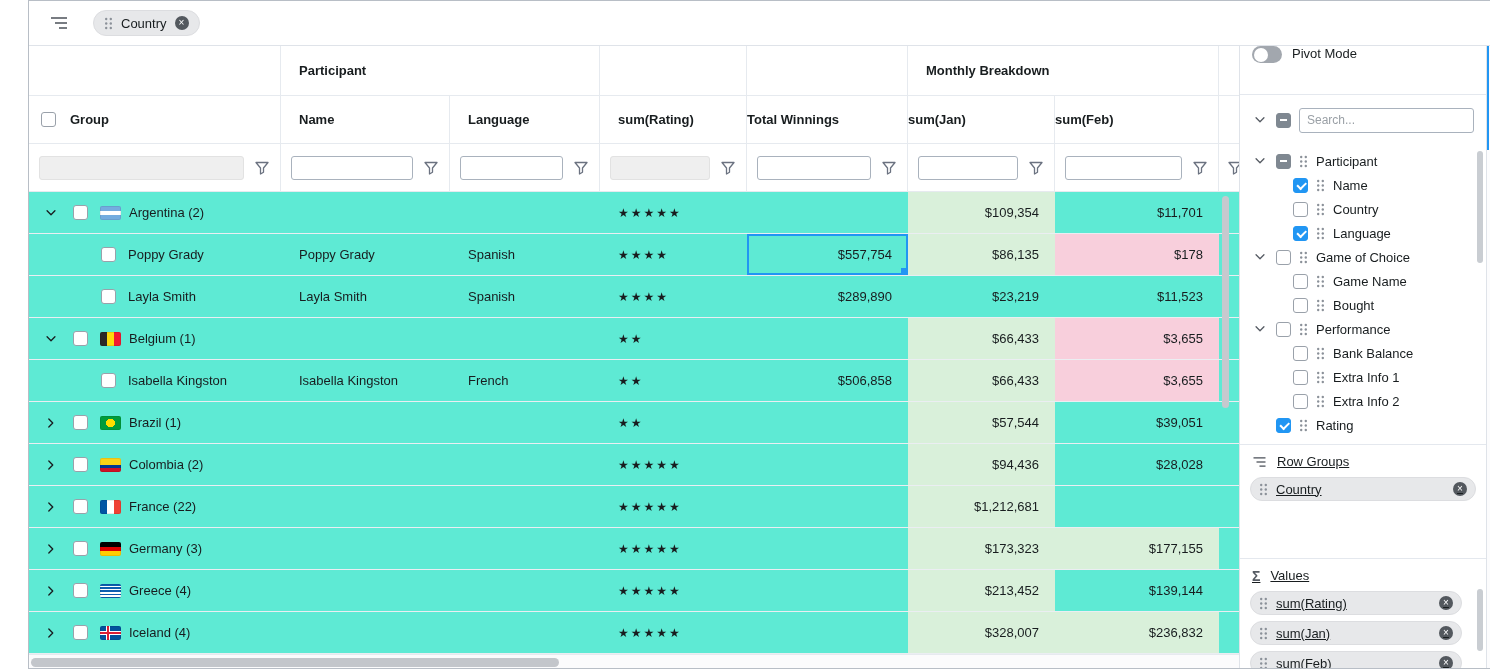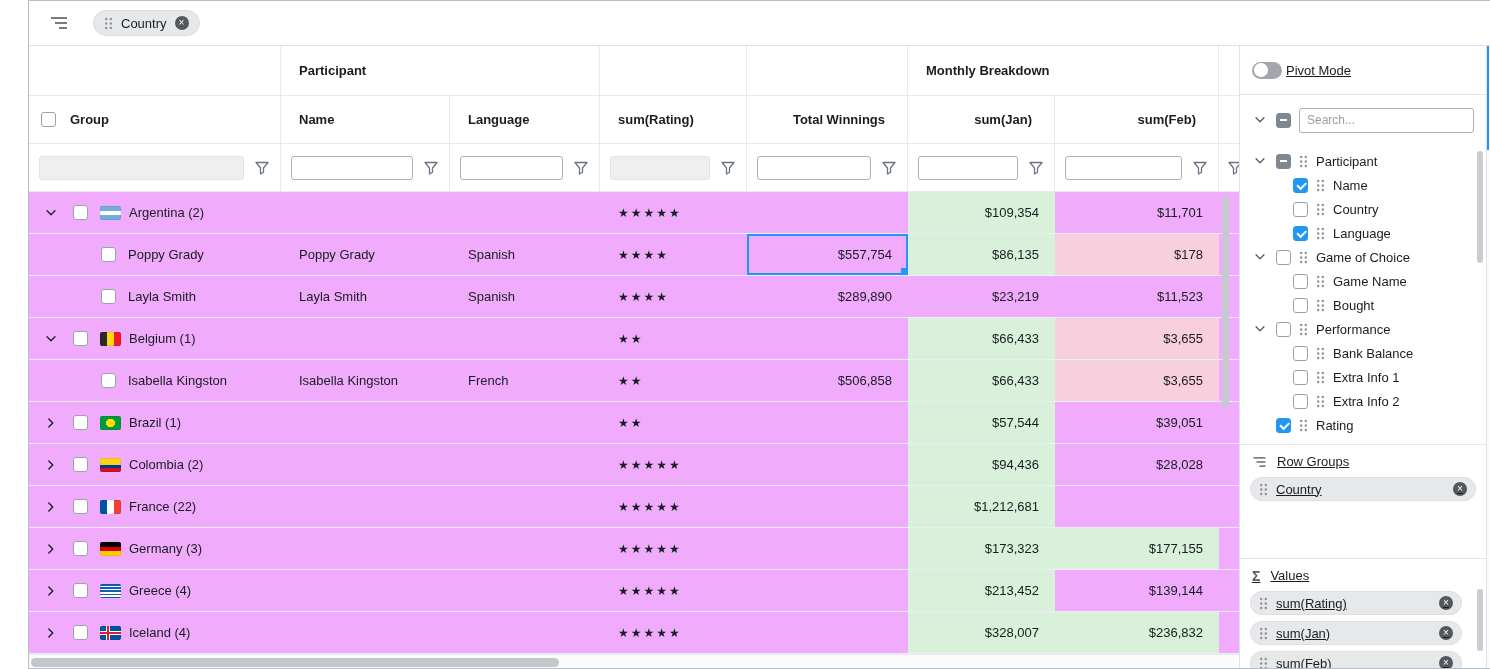--- a/index.html
+++ b/index.html
@@ -28,31 +28,31 @@
   .span-participant { width:319px; } .span-monthly { width:311px; }
 
   .ghead, .hrow, .frow { display:flex; background:#fff; }
   .ghead { height:50px; border-bottom:1px solid #e6eaef; }
   .hrow  { height:48px; border-bottom:1px solid #e6eaef; }
   .frow  { height:48px; border-bottom:1px solid #e6eaef; }
   .gcell, .hcell, .fcell { display:flex; align-items:center; border-right:1px solid #e6eaef; height:100%; }
   .noborder { border-right:none !important; }
   .gcell { font-weight:700; padding-left:18px; }
   .hcell { font-weight:700; padding-left:18px; }
-  .hcell.num { justify-content:flex-end; padding-right:22px; padding-left:0; }
+  .hcell.num { justify-content:flex-start; padding-right:22px; padding-left:0; }
   .hcell.c-group { padding-left:12px; font-weight:700; }
   .hcell.c-group .hlabel { margin-left:14px; }
   .fcell { padding:0 10px; gap:6px; }
   .f-input { flex:1; min-width:0; height:24px; border:1px solid #a9b2bd; border-radius:3px;
     background:#fff; padding:0 6px; font:12px "Liberation Sans",sans-serif; color:#181d1f; }
   .f-input.dis { background:#efefef; border-color:#e2e2e2; }
   .funnel { flex:none; display:inline-flex; margin-left:4px; cursor:pointer; }
 
   .rows { height:462px; overflow:hidden; position:relative; }
-  .row { display:flex; height:42px; border-bottom:1px solid #ebeef2; background:#f0abfc; }
+  .row { display:flex; height:42px; border-bottom:1px solid #ebeef2; background:#5eead4; }
   .cell { display:flex; align-items:center; height:100%; }
   .cell.c-name, .cell.c-lang { padding-left:18px; }
   .cell.c-rating { padding-left:18px; letter-spacing:2px; font-size:12px; }
   .cell.num { justify-content:flex-end; padding-right:16px; }
   .cell.bg-green { background:#d9f0da; }
   .cell.bg-pink  { background:#f8cfdc; }
   .cell.selected { box-shadow: inset 0 0 0 2px #2196f3; position:relative; }
   .cell.selected::after { content:""; position:absolute; right:1px; bottom:1px; width:6px; height:6px; background:#2196f3; }
 
   .cell.c-group { padding-left:14px; gap:0; }
@@ -95,22 +95,22 @@
   .grid-vthumb { position:absolute; left:1193px; top:150px; width:7px; height:212px;
     background:#c6c9ce; border-radius:4px; cursor:pointer; }
   .hscroll { position:absolute; left:0; bottom:0; width:1210px; height:16px;
     border-top:1px solid #e6eaef; background:#fbfbfc; }
   .hscroll .hthumb { position:absolute; left:2px; top:3px; width:528px; height:9px;
     background:#c3c6cb; border-radius:5px; cursor:pointer; }
 
   
   .panel { position:absolute; left:1210px; top:45px; width:247px; height:624px;
     border-left:1px solid #dfe3e9; background:#fff; }
-  .pivot-row { height:49px; border-bottom:1px solid #e4e8ee; display:flex; align-items:center;
-    padding:0 12px; gap:4px;text-decoration:underline; }
+  .pivot-row { height:49px; border-bottom:1px solid #e4e8ee; display:flex; align-items:flex-start;
+    padding:0 12px; gap:10px; }
   .toggle { width:30px; height:17px; border-radius:9px; background:#a2a7ae; position:relative; flex:none; cursor:pointer; }
   .toggle::after { content:""; position:absolute; left:1.5px; top:1.5px; width:14px; height:14px; border-radius:50%; background:#fff; }
   .search-row { height:50px; display:flex; align-items:center; padding:0 12px; gap:8px; }
   .search-input { flex:1; min-width:0; height:25px; border:1px solid #a9b2bd; border-radius:3px;
     padding:0 7px; font:12px "Liberation Sans",sans-serif; color:#181d1f; }
   .search-input::placeholder { color:#9aa0a6; }
 
   .tree { height:299px; position:relative; overflow:hidden; padding-top:4px; }
   .tree-item { height:24px; display:flex; align-items:center; gap:8px; padding-left:12px; padding-right:16px; cursor:pointer; }
   .tree-item.lvl1 { padding-left:53px; }

